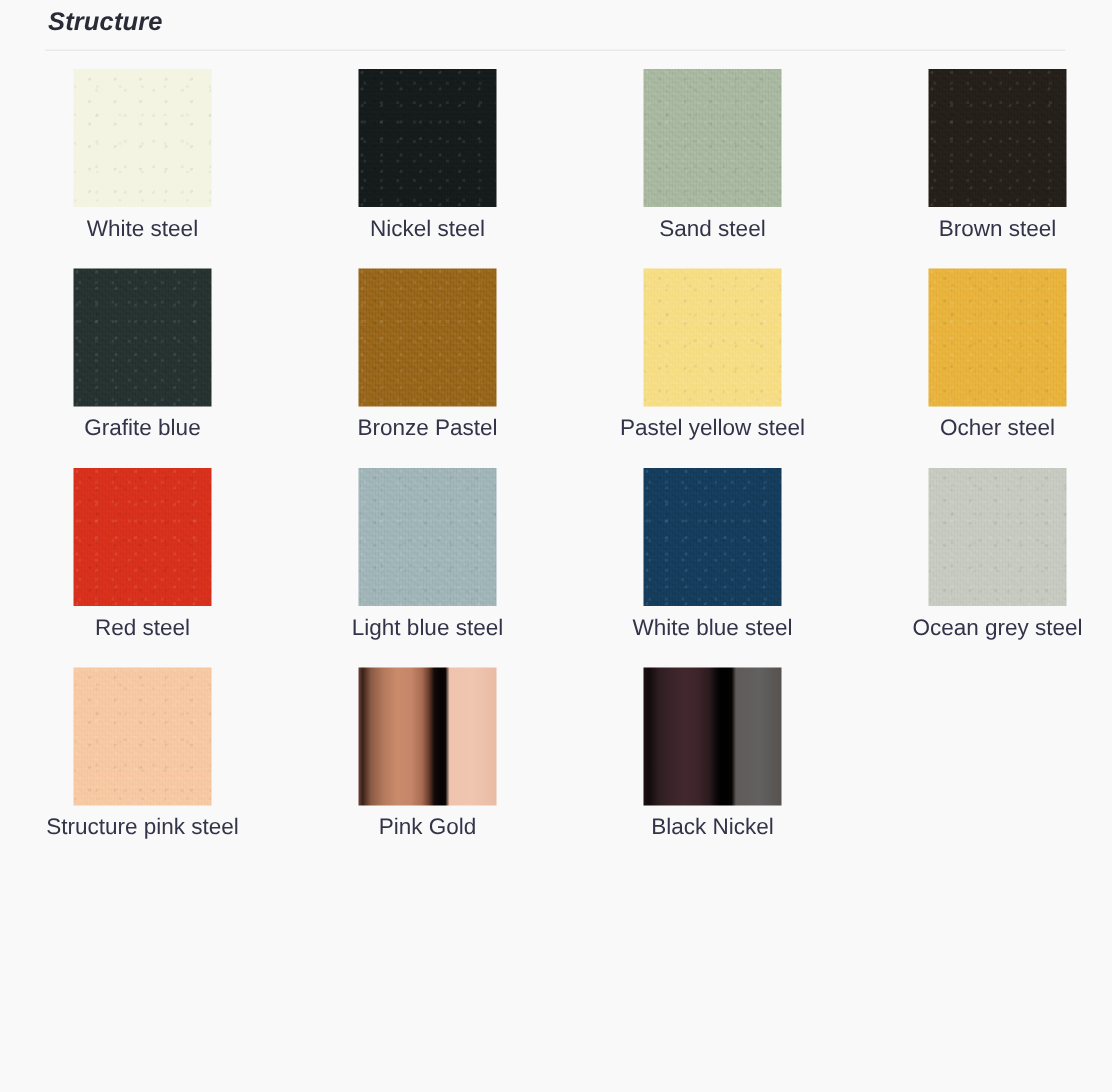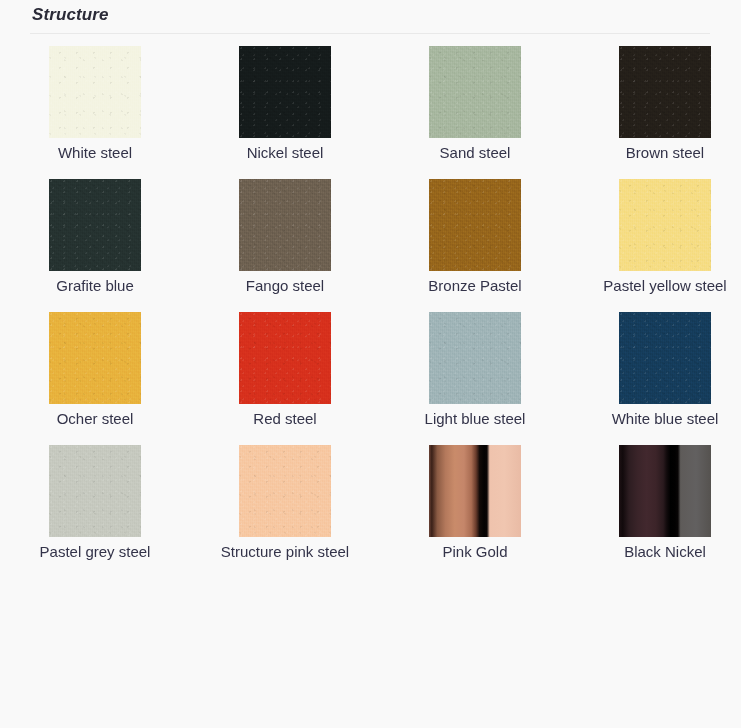--- a/index.html
+++ b/index.html
@@ -131,24 +131,20 @@
       </div>
       <div class="swatch-cell">
         <div class="swatch-chip textured" style="background: rgb(36, 31, 25);"></div>
         <div class="swatch-label">Brown steel</div>
       </div>
       <div class="swatch-cell">
         <div class="swatch-chip textured" style="background: rgb(37, 50, 48);"></div>
         <div class="swatch-label">Grafite blue</div>
       </div>
       <div class="swatch-cell">
-        <div class="swatch-chip textured" style="background: rgb(109, 96, 80);"></div>
-        <div class="swatch-label">Fango steel</div>
-      </div>
-      <div class="swatch-cell">
         <div class="swatch-chip textured" style="background: rgb(150, 101, 27);"></div>
         <div class="swatch-label">Bronze Pastel</div>
       </div>
       <div class="swatch-cell">
         <div class="swatch-chip textured" style="background: rgb(246, 221, 132);"></div>
         <div class="swatch-label">Pastel yellow steel</div>
       </div>
       <div class="swatch-cell">
         <div class="swatch-chip textured" style="background: rgb(232, 178, 60);"></div>
         <div class="swatch-label">Ocher steel</div>
@@ -160,21 +156,21 @@
       <div class="swatch-cell">
         <div class="swatch-chip textured" style="background: rgb(159, 180, 183);"></div>
         <div class="swatch-label">Light blue steel</div>
       </div>
       <div class="swatch-cell">
         <div class="swatch-chip textured" style="background: rgb(21, 60, 91);"></div>
         <div class="swatch-label">White blue steel</div>
       </div>
       <div class="swatch-cell">
         <div class="swatch-chip textured" style="background: rgb(198, 201, 191);"></div>
-        <div class="swatch-label">Pastel grey steel</div>
+        <div class="swatch-label">Ocean grey steel</div>
       </div>
       <div class="swatch-cell">
         <div class="swatch-chip textured" style="background: rgb(247, 200, 162);"></div>
         <div class="swatch-label">Structure pink steel</div>
       </div>
       <div class="swatch-cell">
         <div class="swatch-chip" style="background-image: linear-gradient(90deg, rgb(107, 68, 54) 0%, rgb(58, 32, 24) 3%, rgb(138, 90, 67) 9%, rgb(180, 121, 92) 18%, rgb(201, 139, 106) 28%, rgb(197, 134, 106) 38%, rgb(169, 108, 82) 46%, rgb(106, 60, 44) 51%, rgb(18, 10, 8) 55%, rgb(5, 2, 2) 60%, rgb(10, 5, 5) 63%, rgb(239, 195, 173) 66%, rgb(240, 198, 176) 82%, rgb(233, 187, 165) 100%);"></div>
         <div class="swatch-label">Pink Gold</div>
       </div>
       <div class="swatch-cell">

